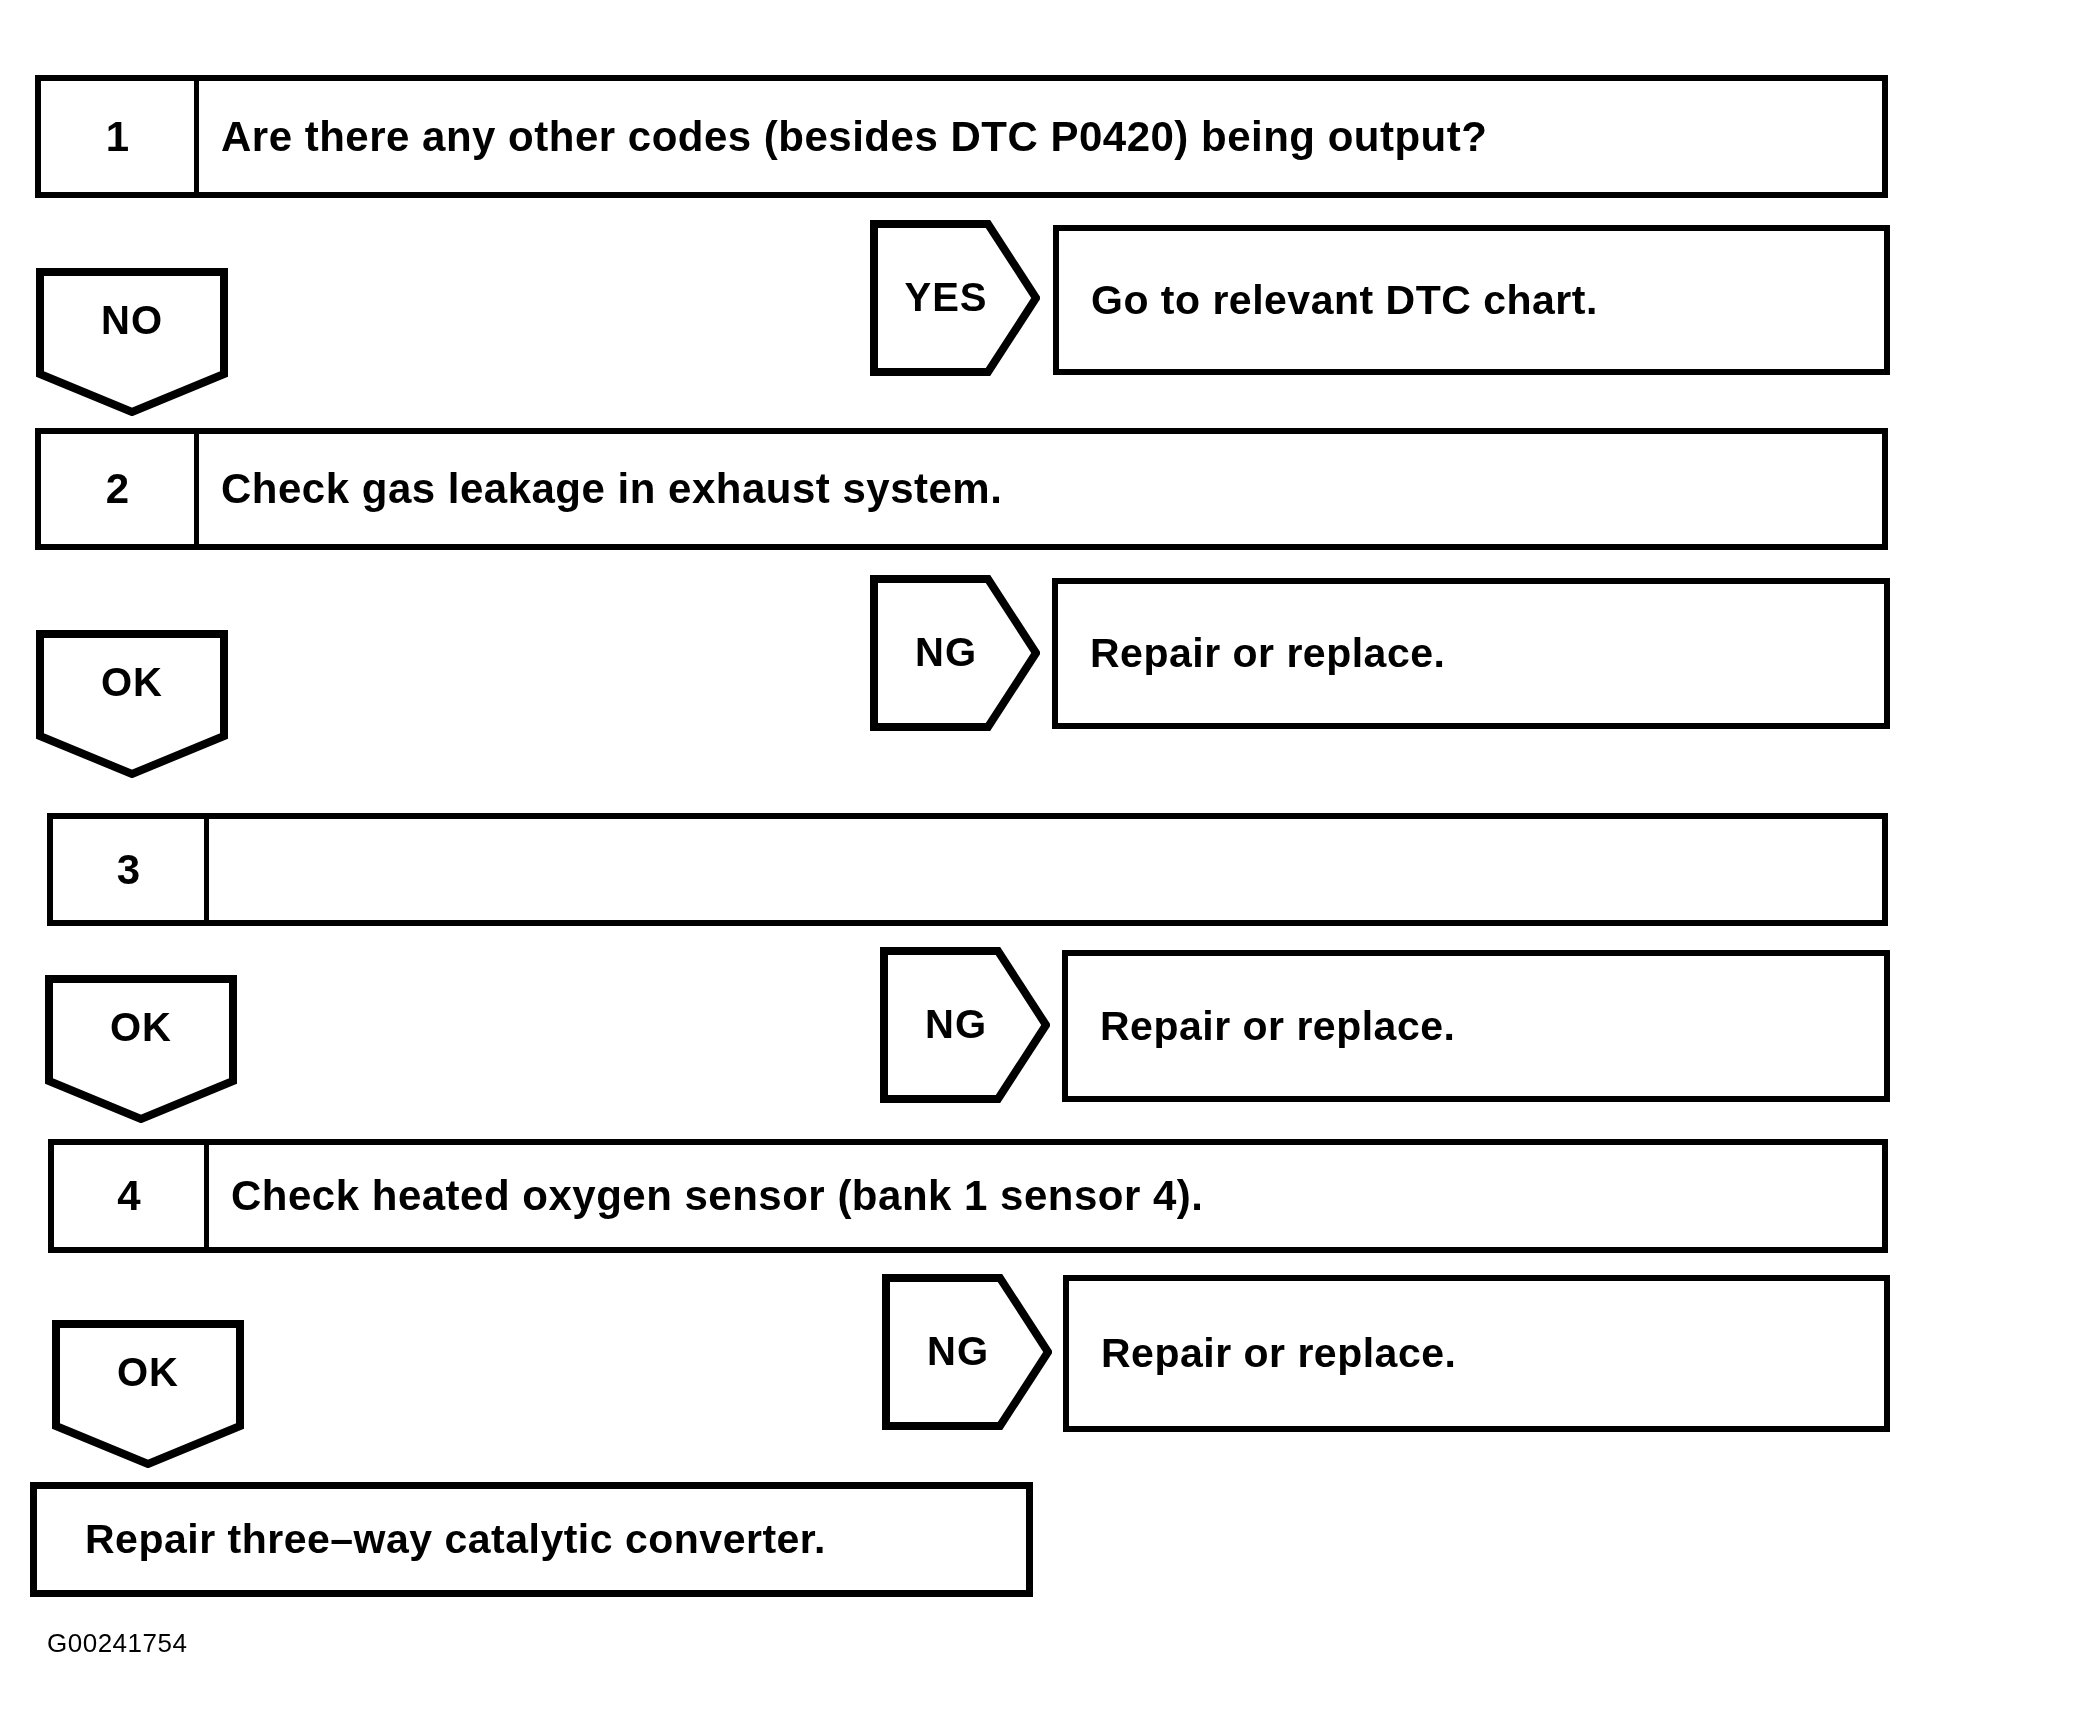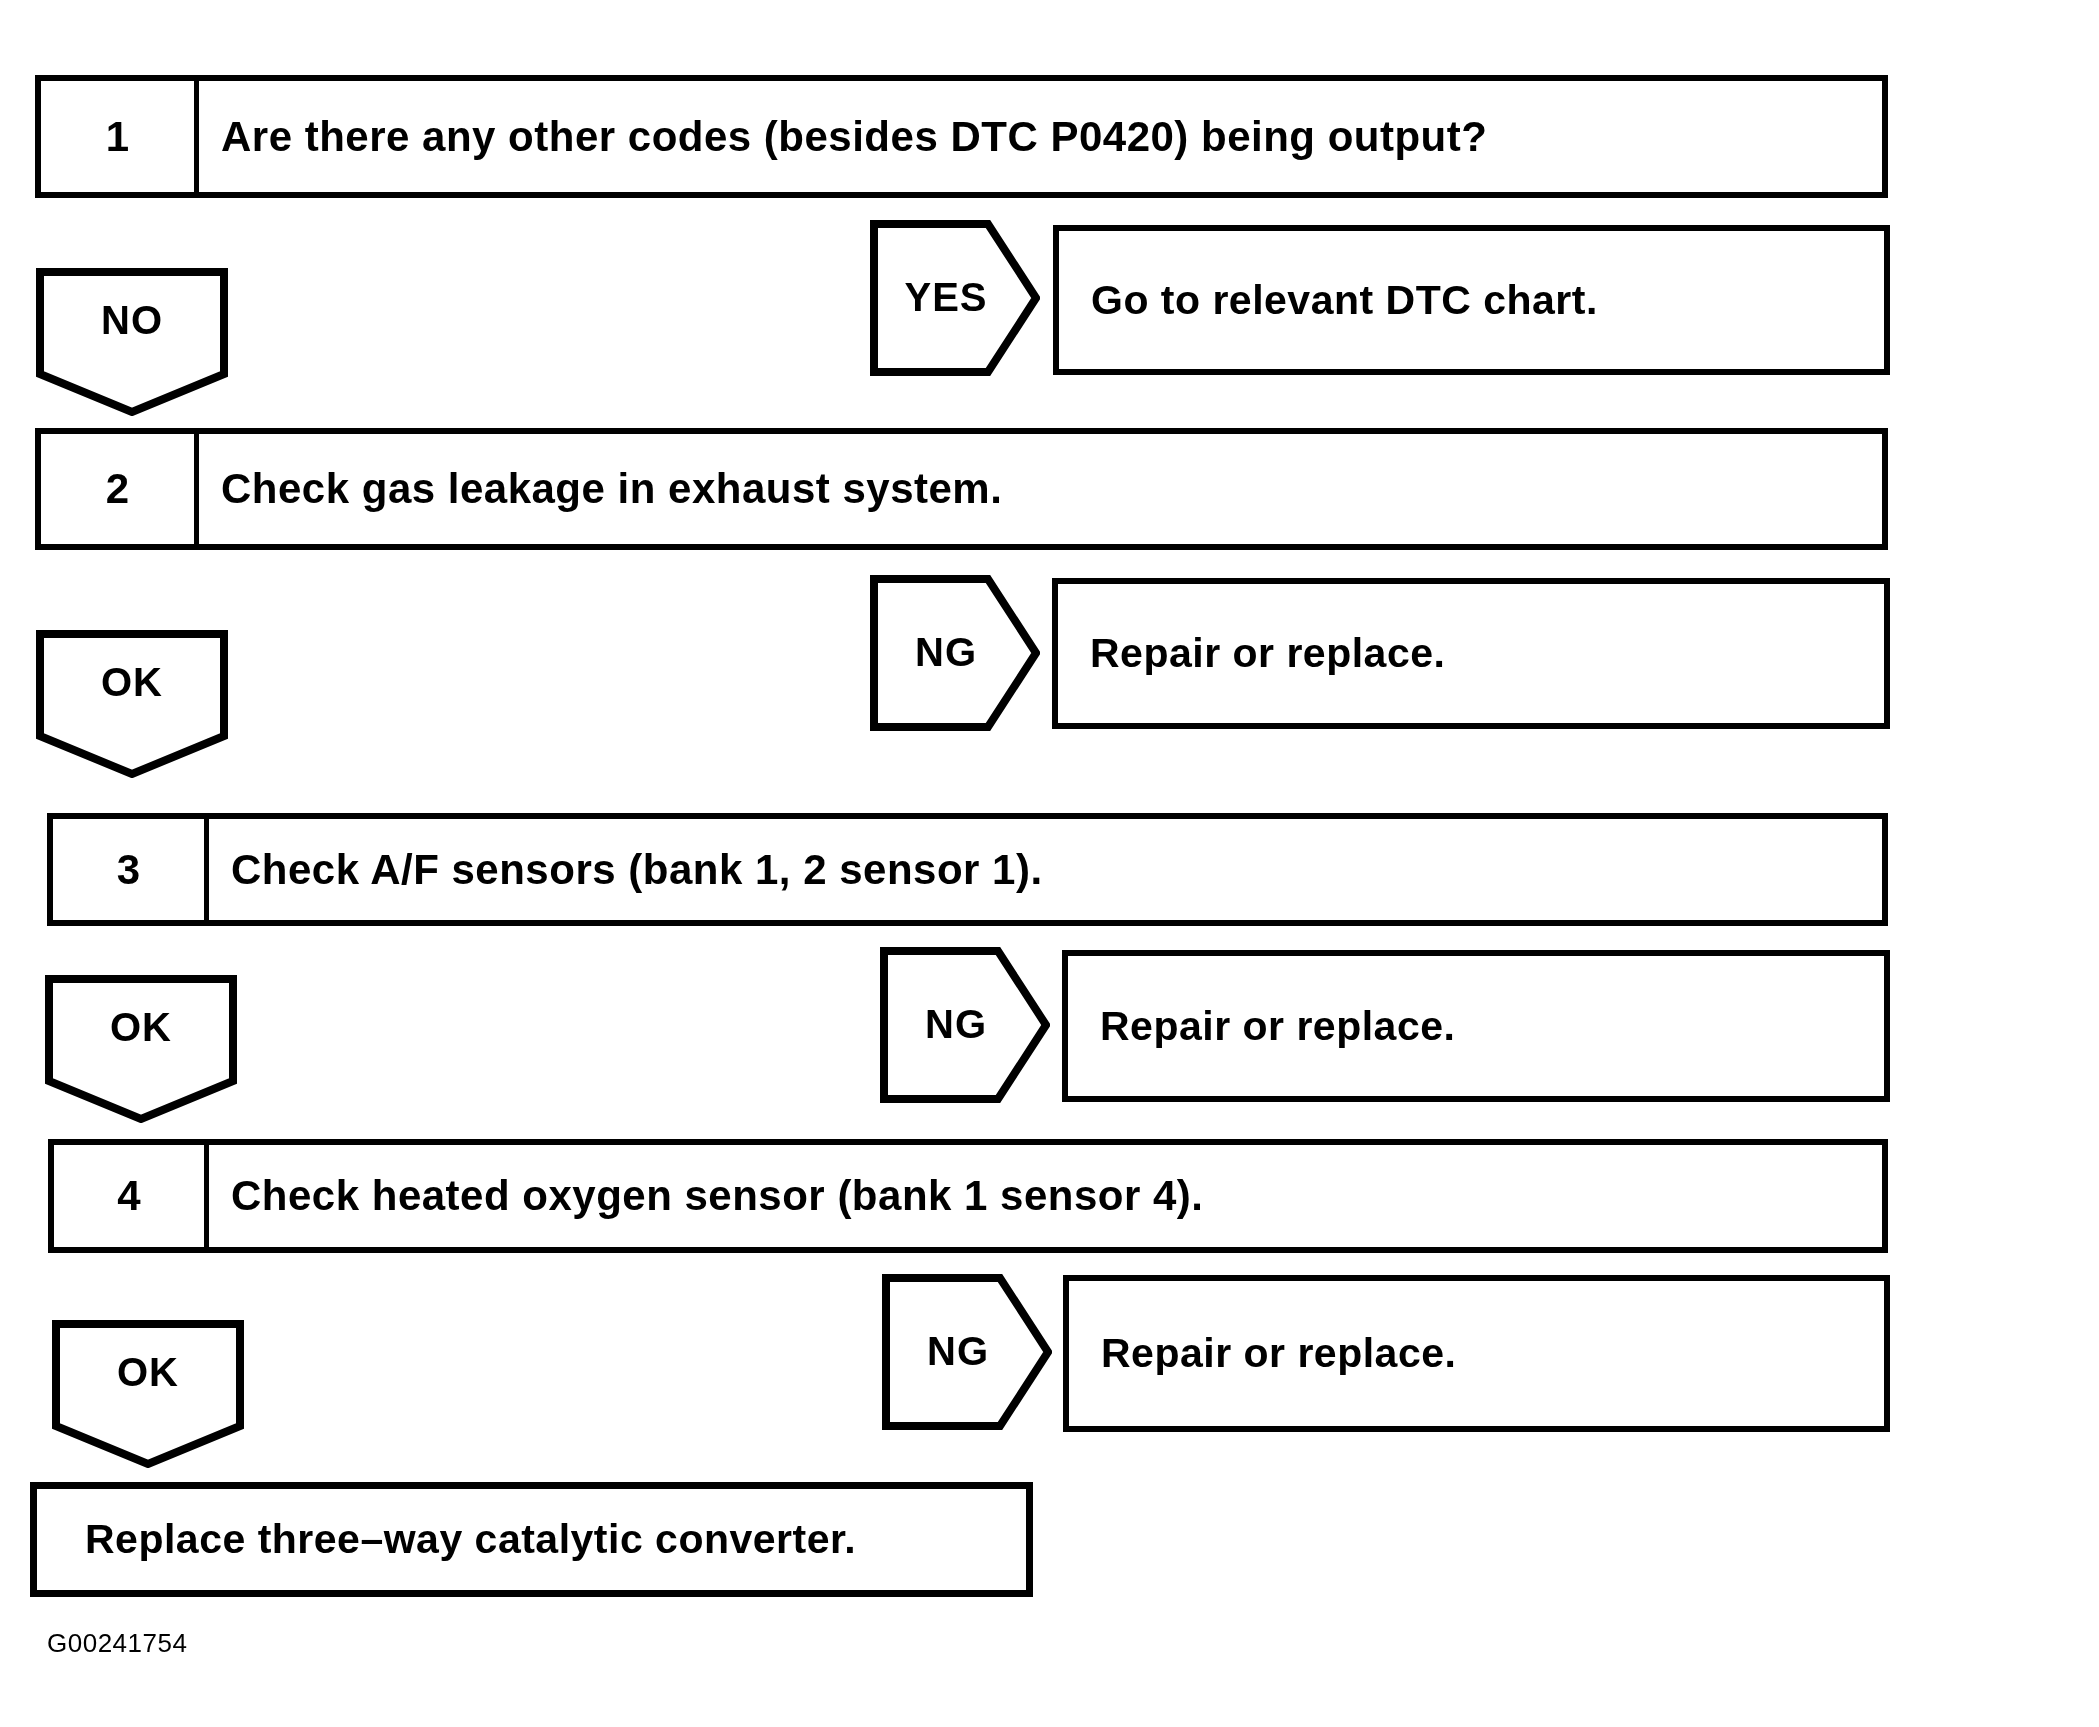--- a/index.html
+++ b/index.html
@@ -119,21 +119,20 @@
     <svg width="170" height="156" viewBox="0 0 170 156">
       <polygon points="4,4 118,4 166,78 118,152 4,152" fill="#ffffff" stroke="#000000" stroke-width="8" stroke-linejoin="miter"></polygon>
     </svg>
     <span class="lbl">NG</span>
   </div>
 
   <div class="result-box" style="left:1052px;top:578px;width:838px;height:151px;">Repair or replace.</div>
 
   <div class="step-box" style="left:47px;top:813px;width:1841px;height:113px;">
     <div class="num-cell" style="width:151px;">3</div>
-    <div class="text-cell">Check A/F sensors (bank 1, 2 sensor 1).</div>
   </div>
 
   <div class="pent pent-down" style="left:45px;top:975px;width:192px;height:148px;">
     <svg width="192" height="148" viewBox="0 0 192 148">
       <polygon points="4,4 188,4 188,106 96,144 4,106" fill="#ffffff" stroke="#000000" stroke-width="8" stroke-linejoin="miter"></polygon>
     </svg>
     <span class="lbl">OK</span>
   </div>
 
   <div class="pent pent-right" style="left:880px;top:947px;width:170px;height:156px;">
@@ -159,17 +158,17 @@
 
   <div class="pent pent-right" style="left:882px;top:1274px;width:170px;height:156px;">
     <svg width="170" height="156" viewBox="0 0 170 156">
       <polygon points="4,4 118,4 166,78 118,152 4,152" fill="#ffffff" stroke="#000000" stroke-width="8" stroke-linejoin="miter"></polygon>
     </svg>
     <span class="lbl">NG</span>
   </div>
 
   <div class="result-box" style="left:1063px;top:1275px;width:827px;height:157px;">Repair or replace.</div>
 
-  <div class="final-box" style="left:30px;top:1482px;width:1003px;height:115px;">Replace three–way catalytic converter.</div>
+  <div class="final-box" style="left:30px;top:1482px;width:1003px;height:115px;">Repair three–way catalytic converter.</div>
 
   <div class="gcode" style="left:47px;top:1628px;">G00241754</div>
 
 </div>
 
 </body></html>

